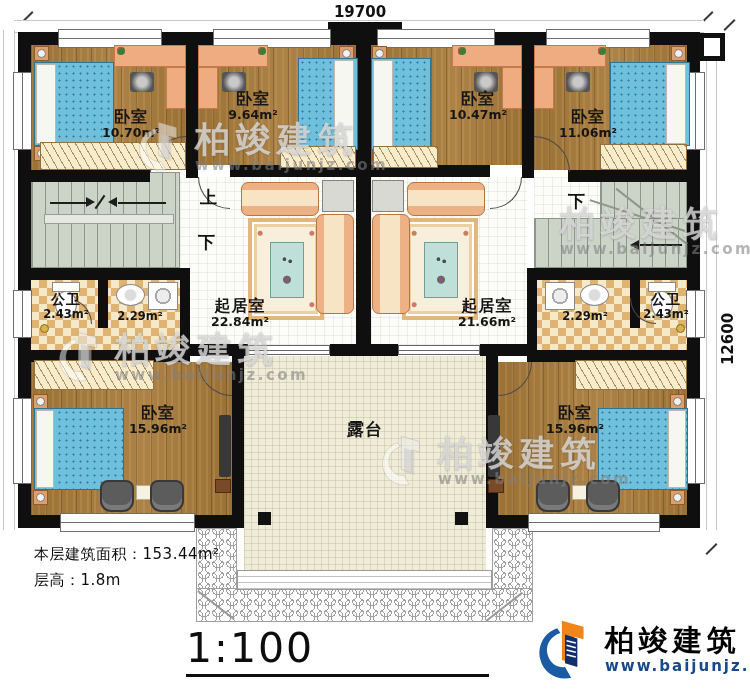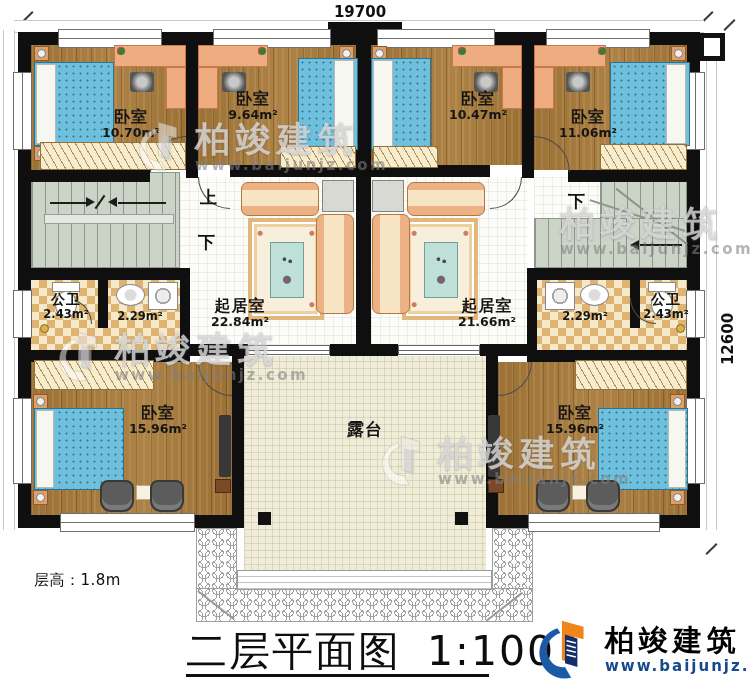--- a/index.html
+++ b/index.html
@@ -379,24 +379,24 @@
       <path d="M30 16 C12 22 4 40 8 56 C12 74 30 84 48 80 L40 66 C28 68 19 59 17 48 C15 36 22 26 34 22 Z" fill="rgba(255,255,255,.5)" stroke="rgba(120,120,120,.35)"></path>
       <polygon points="36,6 64,14 64,30 52,27 52,62 36,57" fill="rgba(235,235,235,.55)" stroke="rgba(120,120,120,.35)"></polygon>
       <polygon points="40,24 56,29 56,66 40,61" fill="rgba(200,200,200,.5)"></polygon>
     </svg>
     <div class="wmcol">
       <span class="wm-name">柏竣建筑</span>
       <span class="wm-url">www.baijunjz.com</span>
     </div>
   </div>
 
+  <div class="note" style="left:34px;top:545px;">本层建筑面积：153.44m²</div>
   <div class="note" style="left:34px;top:571px;">层高：1.8m</div>
 
   <div class="title-row">
-    <span>二层平面图</span>
     <span>1:100</span>
   </div>
   <div class="title-underline"></div>
 
   <div class="brand">
     <svg width="62" height="68" viewBox="0 0 80 88">
       <path d="M30 16 C12 22 4 40 8 56 C12 74 30 84 48 80 L40 66 C28 68 19 59 17 48 C15 36 22 26 34 22 Z" fill="#1b5aa5"></path>
       <polygon points="36,6 64,14 64,30 52,27 52,62 36,57" fill="#f08519"></polygon>
       <polygon points="40,24 56,29 56,66 40,61" fill="#122f6b"></polygon>
       <path d="M42 32 L54 35 M42 38 L54 41 M42 44 L54 47 M42 50 L54 53" stroke="#ffffff" stroke-width="2"></path>

